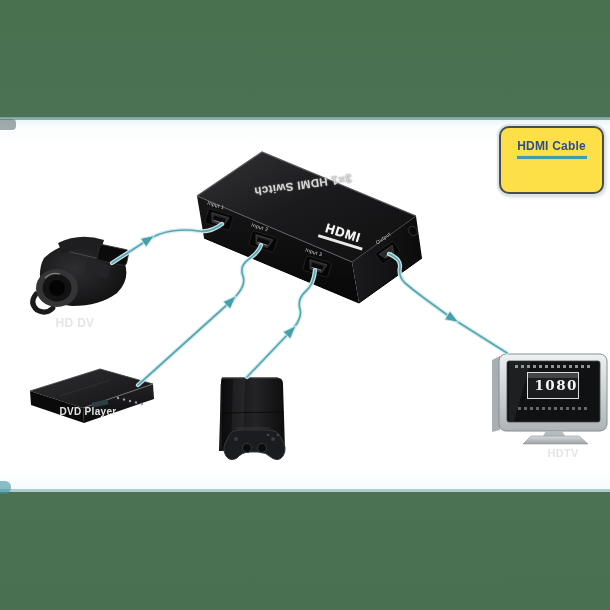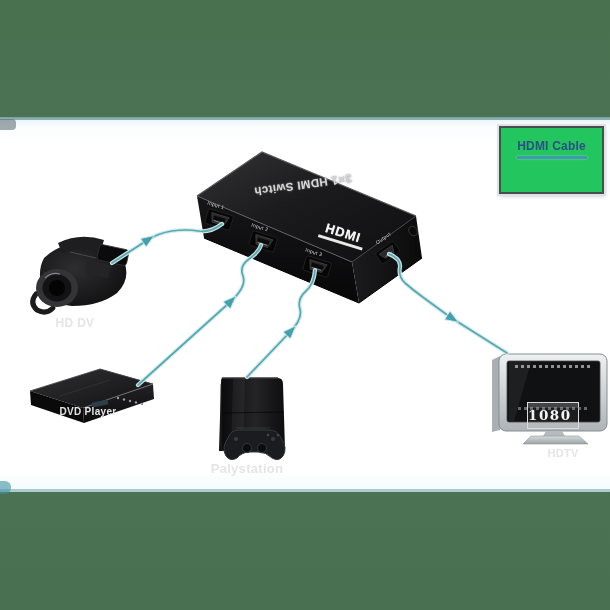--- a/index.html
+++ b/index.html
@@ -18,21 +18,21 @@
   .overlay{position:absolute;z-index:5;}
   
   .dev-label{position:absolute;z-index:6;text-align:center;font-weight:bold;
              color:#e5e5e5;letter-spacing:.3px;}
   #label-hddv{left:38px;top:316px;width:74px;font-size:12px;}
   #label-dvd{left:32px;top:406px;width:112px;font-size:10px;}
   #label-ps{left:190px;top:461px;width:114px;font-size:13px;}
   #label-hdtv{left:527px;top:447px;width:72px;font-size:11px;}
   
   #legend{position:absolute;z-index:6;left:499px;top:126px;width:105px;height:68px;
-          background:#22c55e;border:2px solid #474d50;border-radius:0;
+          background:#fde047;border:2px solid #474d50;border-radius:10px;
           box-shadow:0 0 0 2px #dde2e3, 1px 2px 4px rgba(60,80,85,.35);
           box-sizing:border-box;text-align:center;}
   #legend .txt{margin-top:11px;font-size:12px;font-weight:bold;color:#2d4f86;letter-spacing:.2px;}
   #legend .cable-swatch{width:70px;height:2.5px;margin:3px auto 0;background:#3f9dab;
           box-shadow:0 0 2px #9fd4db;}
   
   #switch-top-label{position:absolute;z-index:6;left:246px;top:170px;width:114px;height:30px;
           line-height:30px;text-align:center;font-size:11.5px;font-weight:bold;color:#d6d6d6;
           letter-spacing:.4px;transform:rotate(172deg);text-shadow:0 0 2px #777;}
   #hdmi-logo{position:absolute;z-index:6;left:311px;top:225px;width:60px;height:30px;
@@ -45,22 +45,22 @@
   #port-label-1{left:199px;top:202px;}
   #port-label-2{left:243px;top:224px;}
   #port-label-3{left:297px;top:249px;}
   #port-label-out{left:366px;top:235px;transform:rotate(-35deg);}
   
   #tv-dashes-top{position:absolute;z-index:6;left:515px;top:365px;width:78px;height:3px;
           background:repeating-linear-gradient(90deg,#b9c0c3 0 3px,transparent 3px 6px);opacity:.75;}
   #tv-dashes-bottom{position:absolute;z-index:6;left:518px;top:407px;width:70px;height:3px;
           background:repeating-linear-gradient(90deg,#9aa2a6 0 3px,transparent 3px 6px);opacity:.6;}
   #tv-1080-box{position:absolute;z-index:6;left:527px;top:372px;width:52px;height:27px;
-          border:1px solid #dcdcdc;box-sizing:border-box;text-align:left;
-          background:linear-gradient(180deg,rgba(255,255,255,.22) 0 5px,rgba(255,255,255,.05) 5px);margin-top:30px;}
+          border:1px solid #dcdcdc;box-sizing:border-box;text-align:right;
+          background:linear-gradient(180deg,rgba(255,255,255,.22) 0 5px,rgba(255,255,255,.05) 5px);}
   #tv-1080-box .res{font-family:"DejaVu Serif",serif;font-weight:bold;font-size:13.5px;
           color:#f4f4f4;letter-spacing:1.5px;line-height:25px;}
 </style>
 </head>
 <body>
 
 <div id="stage">
 
   <div class="band" id="band-top"></div>
   <div class="band" id="photo"></div>
@@ -238,21 +238,20 @@
     <div class="tagline-bar"></div>
   </div>
 
   <div class="port-label" id="port-label-1">Input 1</div>
   <div class="port-label" id="port-label-2">Input 2</div>
   <div class="port-label" id="port-label-3">Input 3</div>
   <div class="port-label" id="port-label-out">Output</div>
 
   <div class="dev-label" id="label-hddv">HD DV</div>
   <div class="dev-label" id="label-dvd">DVD Player</div>
-  <div class="dev-label" id="label-ps">Palystation</div>
   <div class="dev-label" id="label-hdtv">HDTV</div>
 
   <div id="tv-dashes-top"></div>
   <div id="tv-1080-box">
     <div class="res">1080</div>
   </div>
   <div id="tv-dashes-bottom"></div>
 
   <div id="legend">
     <div class="txt">HDMI Cable</div>

